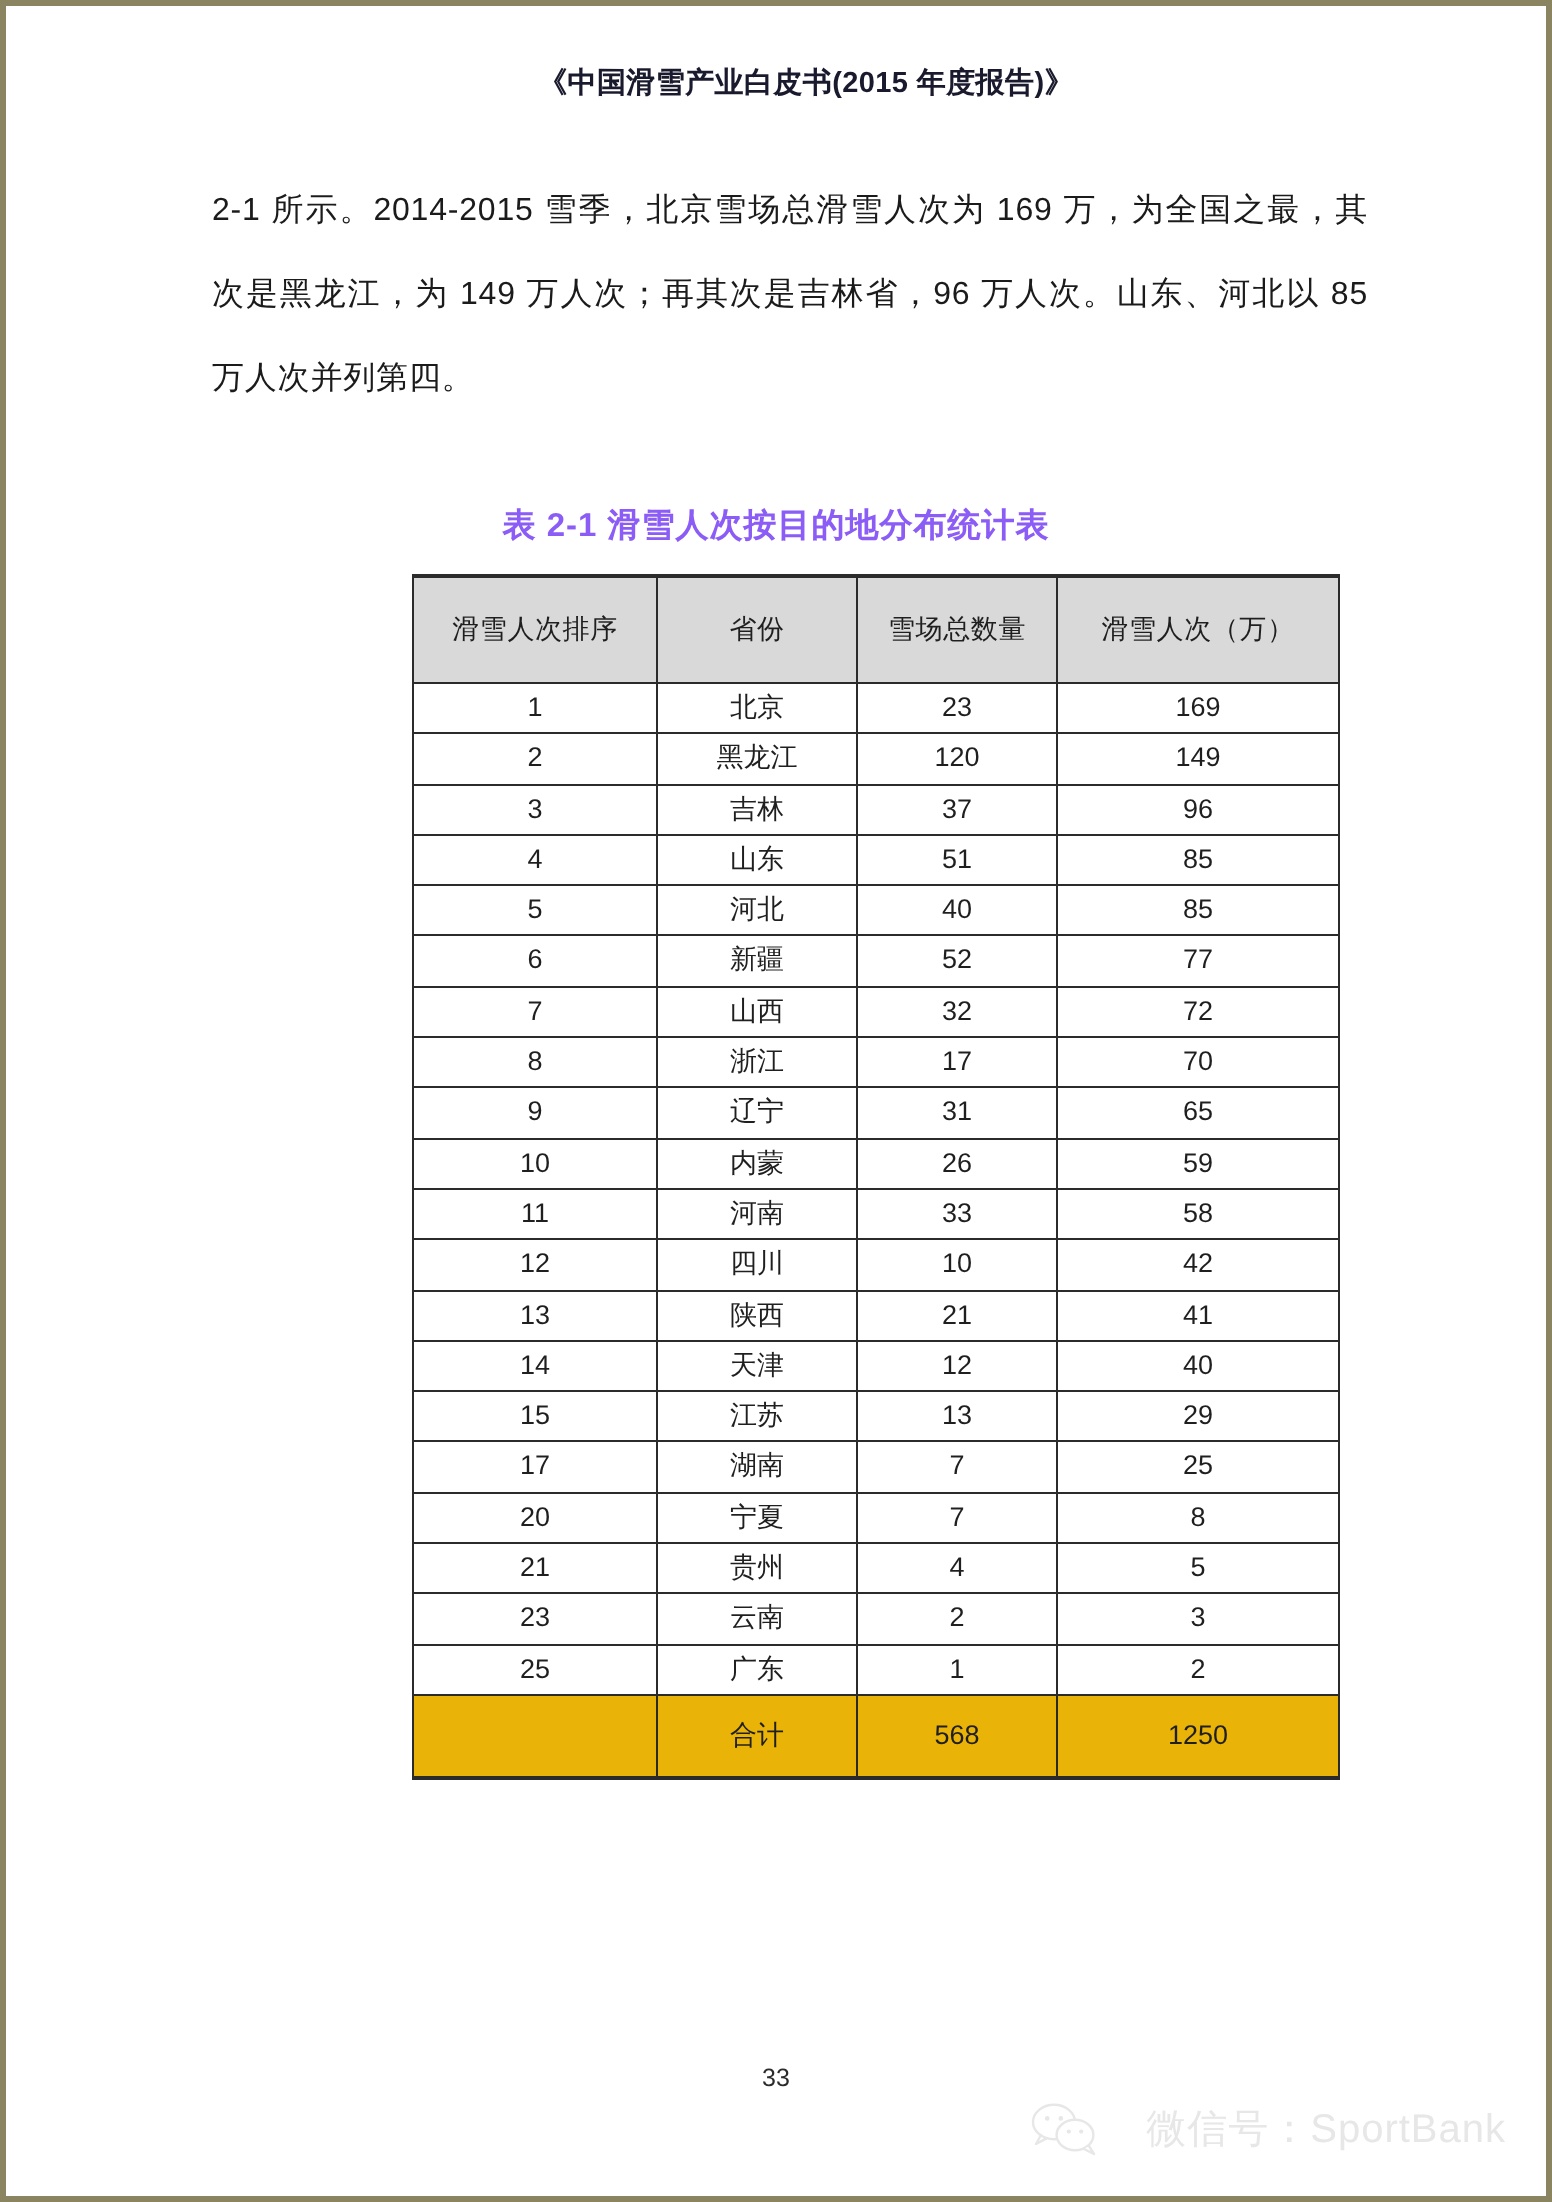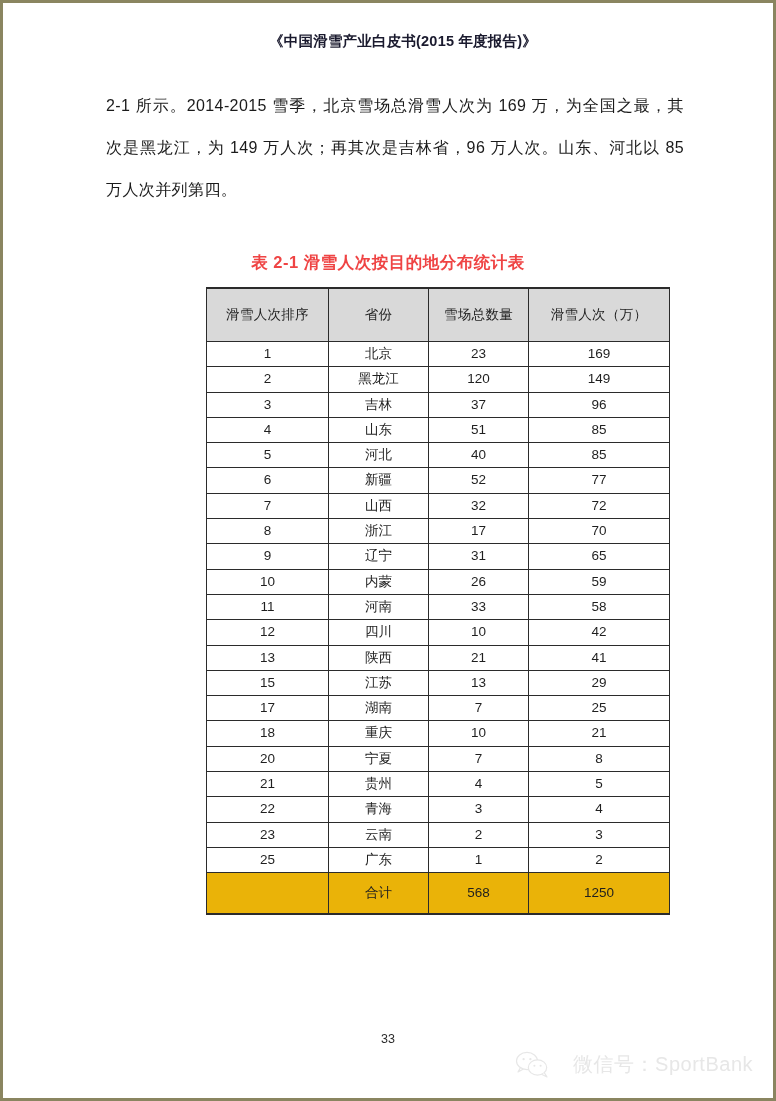--- a/index.html
+++ b/index.html
@@ -57,21 +57,21 @@
 
   
   .table-caption {
     position: absolute;
     top: 249px;
     left: 0;
     width: 770px;
     text-align: center;
     font-size: 16.5px;
     font-weight: bold;
-    color: #ef4444;
+    color: #8b5cf6;
     letter-spacing: 0.5px;
   }
 
   
   .data-table-wrap {
     position: absolute;
     top: 284px;
     left: 155px;
     width: 463px;
     padding-left: 48px;
@@ -247,54 +247,48 @@
               <td>10</td>
               <td>42</td>
             </tr>
           <tr>
               <td>13</td>
               <td>陕西</td>
               <td>21</td>
               <td>41</td>
             </tr>
           <tr>
+              <td>14</td>
+              <td>天津</td>
+              <td>12</td>
+              <td>40</td>
+            </tr>
+          <tr>
               <td>15</td>
               <td>江苏</td>
               <td>13</td>
               <td>29</td>
             </tr>
           <tr>
               <td>17</td>
               <td>湖南</td>
               <td>7</td>
               <td>25</td>
             </tr>
           <tr>
-              <td>18</td>
-              <td>重庆</td>
-              <td>10</td>
-              <td>21</td>
-            </tr>
-          <tr>
               <td>20</td>
               <td>宁夏</td>
               <td>7</td>
               <td>8</td>
             </tr>
           <tr>
               <td>21</td>
               <td>贵州</td>
               <td>4</td>
               <td>5</td>
-            </tr>
-          <tr>
-              <td>22</td>
-              <td>青海</td>
-              <td>3</td>
-              <td>4</td>
             </tr>
           <tr>
               <td>23</td>
               <td>云南</td>
               <td>2</td>
               <td>3</td>
             </tr>
           <tr>
               <td>25</td>
               <td>广东</td>

